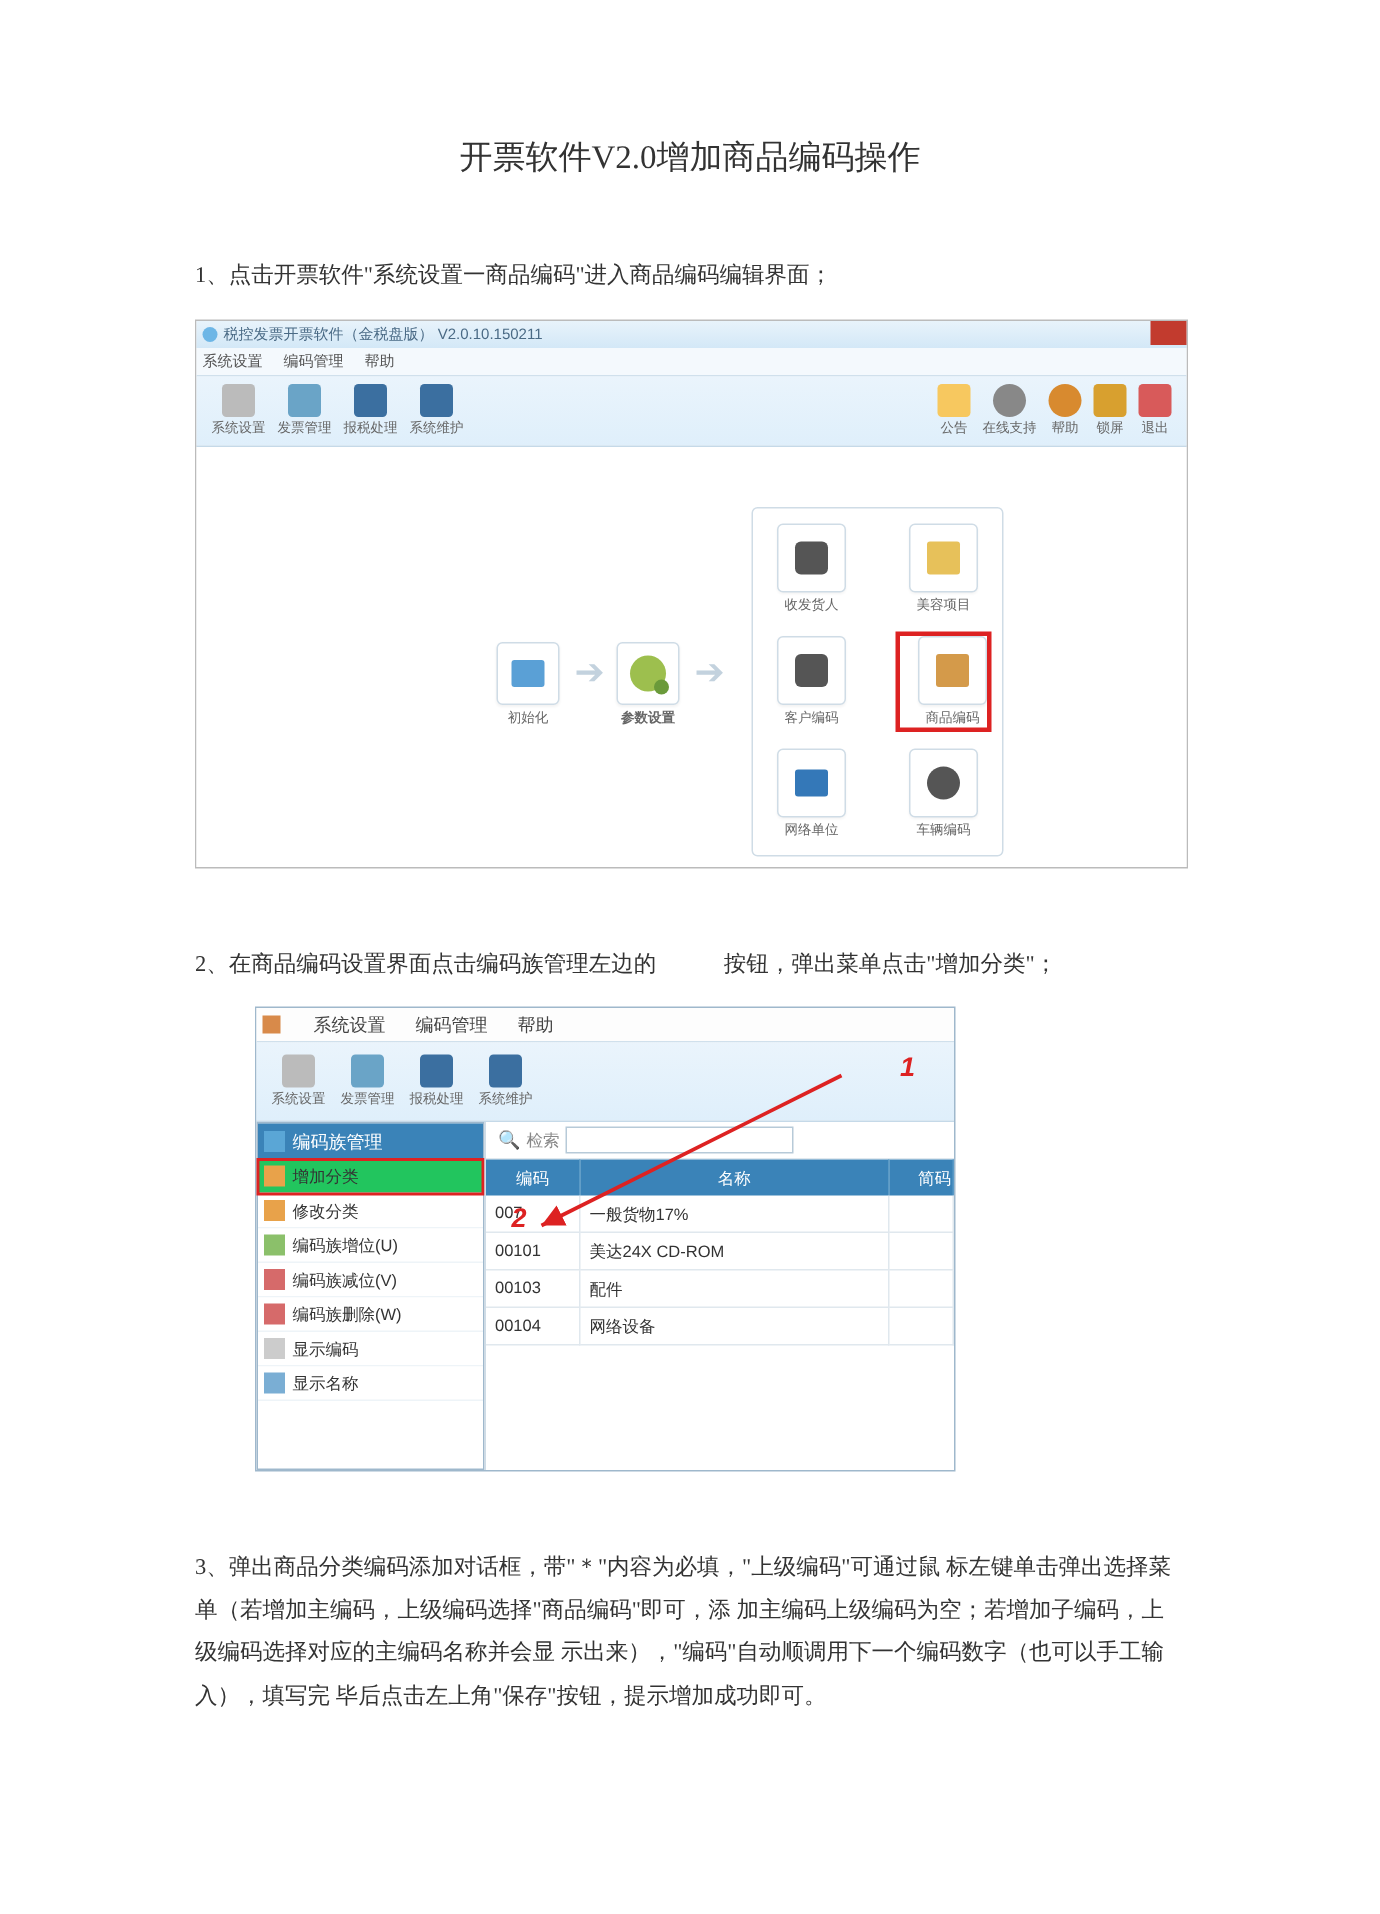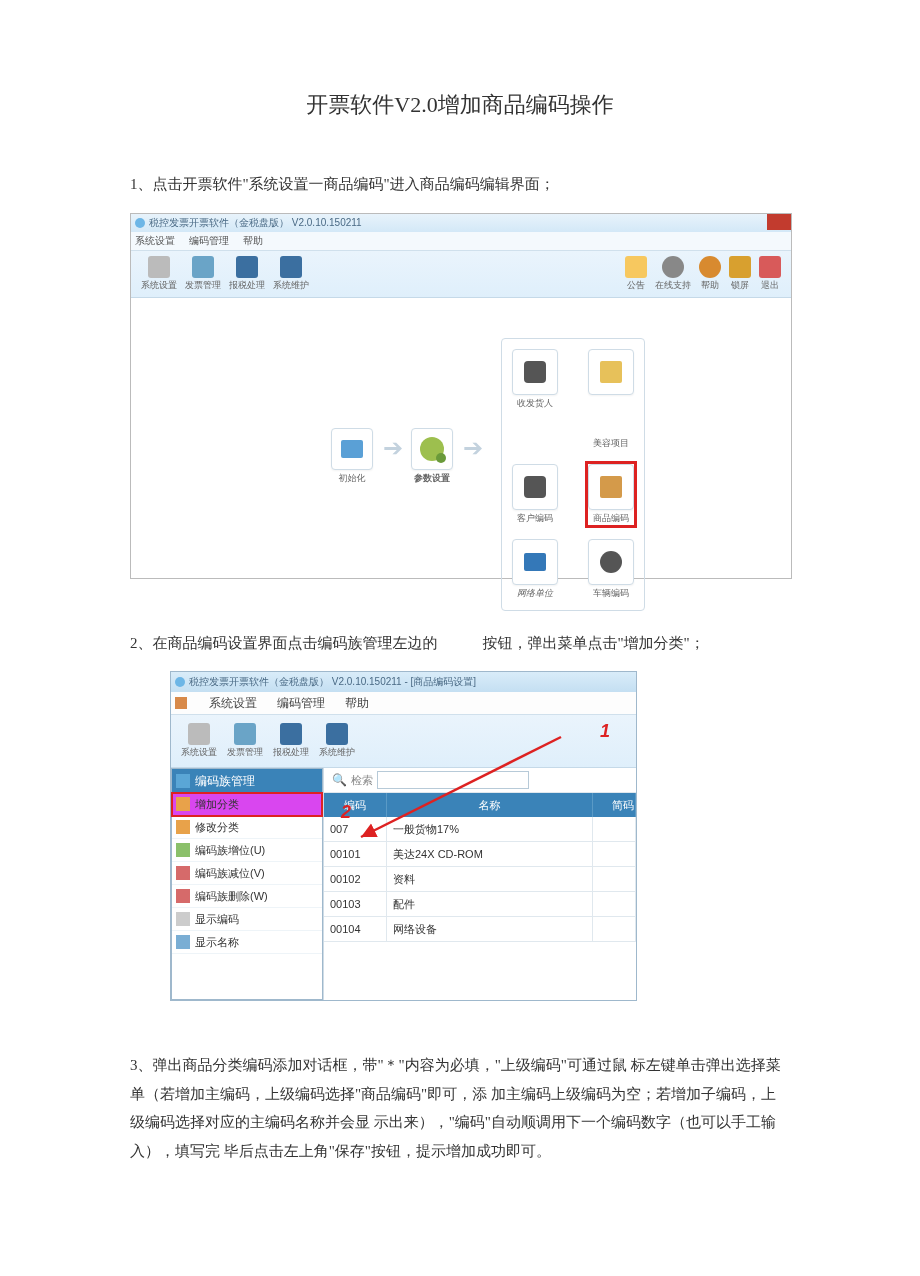--- a/index.html
+++ b/index.html
@@ -128,20 +128,21 @@
     position: absolute;
     border: 1px solid #cfdce6;
     border-radius: 4px;
     padding: 10px;
     display: grid;
     grid-template-columns: 1fr 1fr;
     gap: 14px 30px;
   }
   .highlight-red {
     outline: 3px solid #d22;
+    padding-left: 12px;
   }
   
   .s2 {
     width: 465px;
     border: 1px solid #9fb8cc;
     font-size: 11px;
     position: relative;
   }
   .s2 .titlebar {
     height: 20px;
@@ -184,21 +185,21 @@
     width: 14px; height: 14px; background: #5aa6d6;
     margin-right: 5px;
   }
   .s2 .menu-row {
     height: 22px; display: flex; align-items: center;
     padding-left: 4px; gap: 5px;
     border-bottom: 1px solid #eef4f8;
     background: #fff;
   }
   .s2 .menu-row.hl {
-    background: #d946ef; outline: 2px solid #d22; outline-offset: -1px;
+    background: #22c55e; outline: 2px solid #d22; outline-offset: -1px;
   }
   .s2 .menu-row .mi {
     width: 14px; height: 14px;
   }
   .mi-orange { background: #e8a24a; }
   .mi-green  { background: #8bc06a; }
   .mi-red    { background: #d66a6a; }
   .mi-gray   { background: #ccc; }
   .mi-blue   { background: #7aaed4; }
   .s2 .right-pane {
@@ -319,39 +320,39 @@
     </div>
     <div class="flow-arrow" style="left:332px;top:136px;">➔</div>
 
     <div class="panel-box" style="left:370px;top:40px;">
       <div class="flow-box" style="position:static;">
           <div class="flow-square big">
             <div class="fs-people"></div>
           </div>
           <span>收发货人</span>
         </div>
-      <div class="flow-box" style="position:static;gap:40px;">
+      <div class="flow-box" style="position:static;">
           <div class="flow-square big">
             <div class="fs-folder"></div>
           </div>
           <span>美容项目</span>
         </div>
       <div class="flow-box" style="position:static;">
           <div class="flow-square big">
             <div class="fs-people"></div>
           </div>
           <span>客户编码</span>
         </div>
       <div class="flow-box highlight-red" style="position:static;">
           <div class="flow-square big">
             <div class="fs-book"></div>
           </div>
           <span>商品编码</span>
         </div>
-      <div class="flow-box" style="position:static;font-style:italic;">
+      <div class="flow-box" style="position:static;">
           <div class="flow-square big">
             <div class="fs-screen"></div>
           </div>
           <span>网络单位</span>
         </div>
       <div class="flow-box" style="position:static;">
           <div class="flow-square big">
             <div class="fs-wheel"></div>
           </div>
           <span>车辆编码</span>
@@ -360,24 +361,20 @@
   </div>
 </div>
 
 <p class="step">
   <span>2、在商品编码设置界面点击编码族管理左边的</span>
   &nbsp;&nbsp;&nbsp;&nbsp;&nbsp;&nbsp;&nbsp;&nbsp;&nbsp;&nbsp;
   <span>按钮，弹出菜单点击"增加分类"；</span>
 </p>
 
 <div class="screenshot s2" style="margin-left:40px;">
-  <div class="titlebar">
-    <span class="circle" style="width:10px;height:10px;border-radius:50%;background:#6db6e6;margin-right:4px;display:inline-block;"></span>
-    <span>税控发票开票软件（金税盘版） V2.0.10.150211 - [商品编码设置]</span>
-  </div>
   <div class="menubar">
     <span class="smallicon"></span>
     <span>系统设置</span>
     <span>编码管理</span>
     <span>帮助</span>
   </div>
   <div class="toolbar2">
     <div class="tool-item">
         <div class="tool-icon ti-gear"></div>
         <span>系统设置</span>
@@ -456,25 +453,20 @@
               <td>007</td>
               <td>一般货物17%</td>
               <td></td>
             </tr>
         <tr>
               <td>00101</td>
               <td>美达24X CD-ROM</td>
               <td></td>
             </tr>
         <tr>
-              <td>00102</td>
-              <td>资料</td>
-              <td></td>
-            </tr>
-        <tr>
               <td>00103</td>
               <td>配件</td>
               <td></td>
             </tr>
         <tr>
               <td>00104</td>
               <td>网络设备</td>
               <td></td>
             </tr>
       </tbody>

